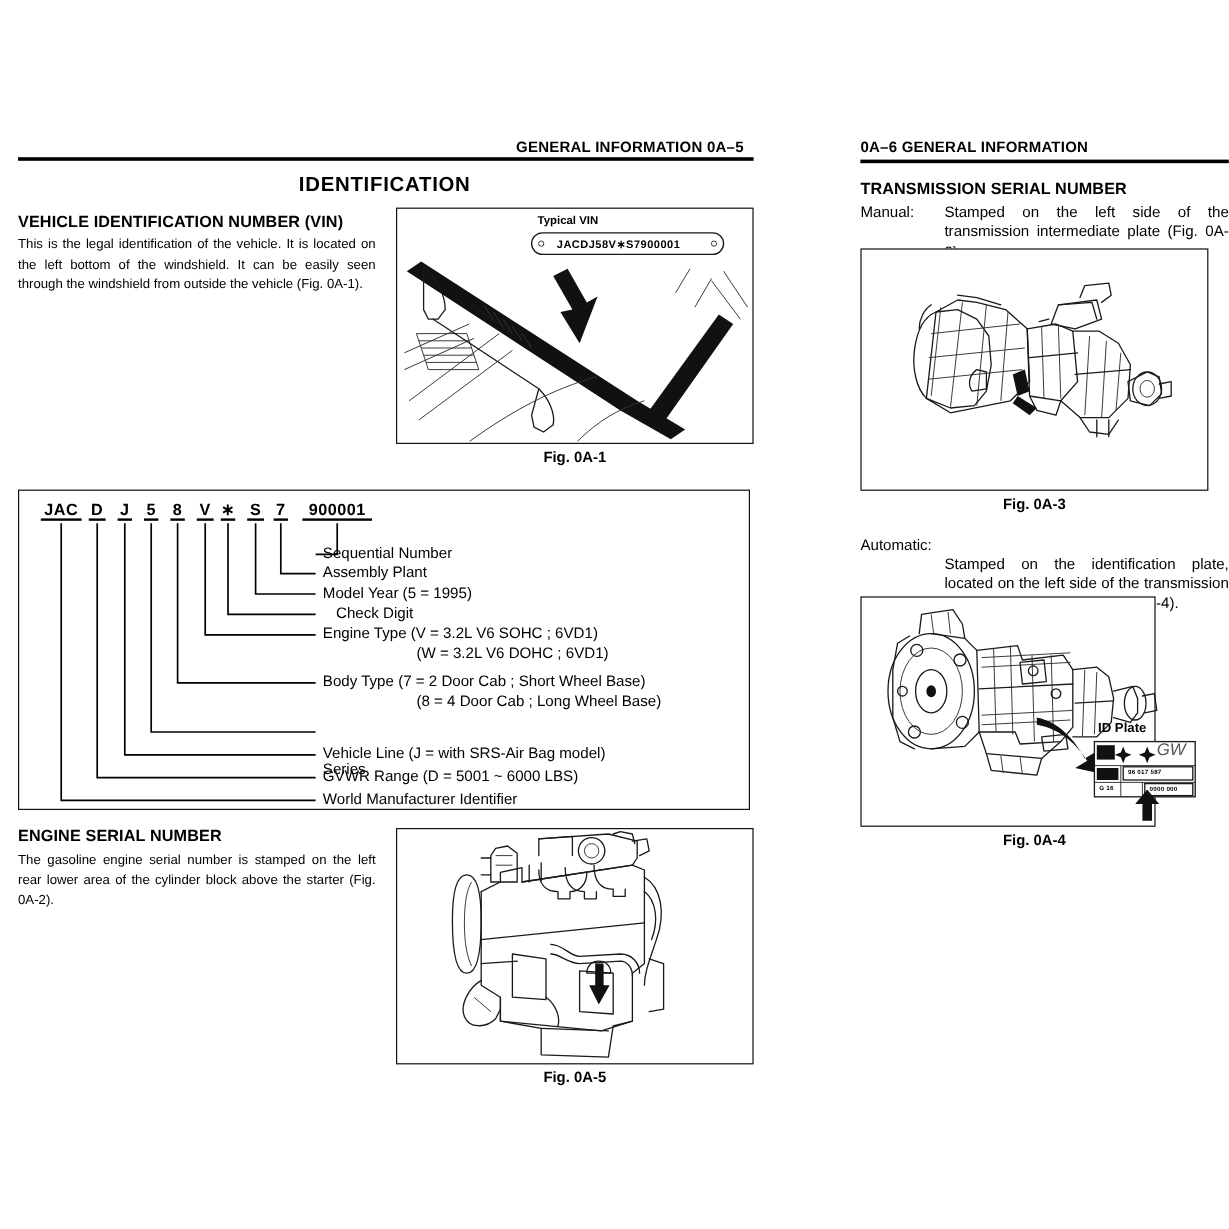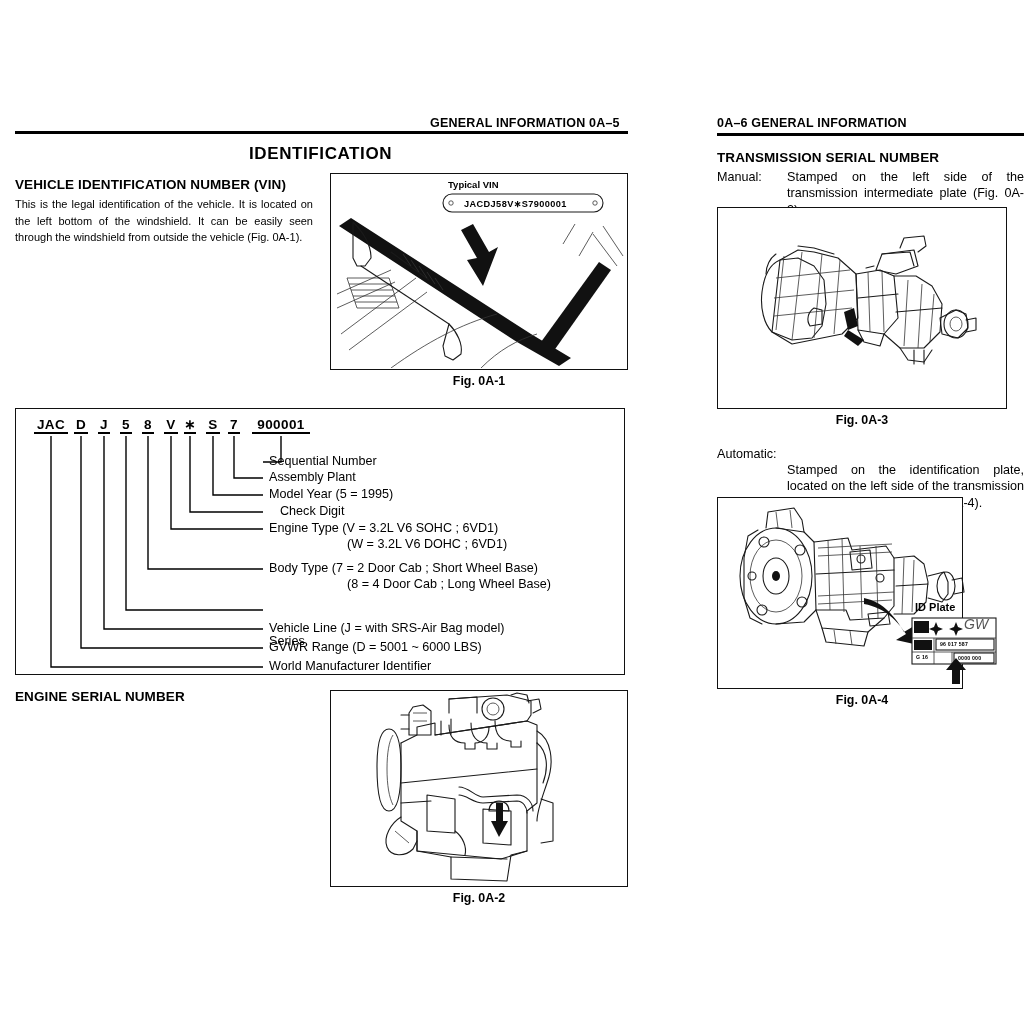--- a/index.html
+++ b/index.html
@@ -261,20 +261,23 @@
         <div class="vin-label" style="left: 253px; top: 112px;"><span>Engine Type  (V = 3.2L V6 SOHC ; 6VD1)</span><span class="sub" style="margin-left: 78px;">(W = 3.2L V6 DOHC ; 6VD1)</span></div>
         <div class="vin-label" style="left: 253px; top: 152px;"><span>Body Type  (7 = 2 Door Cab ; Short Wheel Base)</span><span class="sub" style="margin-left: 78px;">(8 = 4 Door Cab ; Long Wheel Base)</span></div>
         <div class="vin-label" style="left: 253px; top: 193px; margin-top: 32px;"><span>Series</span></div>
         <div class="vin-label" style="left: 253px; top: 212px;"><span>Vehicle Line  (J = with SRS-Air Bag model)</span></div>
         <div class="vin-label" style="left: 253px; top: 231px;"><span>GVWR Range  (D = 5001 ~ 6000 LBS)</span></div>
         <div class="vin-label" style="left: 253px; top: 250px;"><span>World Manufacturer Identifier</span></div>
       </div>
   </div>
 
   <div class="abs sec-head" style="left:15px; top:689px;">ENGINE SERIAL NUMBER</div>
+  <div class="abs body-copy" style="left:15px; top:709px; width:298px;">
+    <p>The gasoline engine serial number is stamped on the left rear lower area of the cylinder block above the starter (Fig. 0A-2).</p>
+  </div>
 
   <div class="fig-box" style="left:330px; top:690px; width:298px; height:197px;">
     <svg width="295" height="194" viewBox="0 0 295 194">
 
       <path class="ink" d="M58 38 C 50 38, 46 52, 46 76 C 46 104, 50 120, 58 120 C 66 120, 70 104, 70 76 C 70 52, 66 38, 58 38 Z"></path>
       <path class="ink-thin" d="M62 44 C 58 50, 56 62, 56 78 C 56 94, 58 106, 62 114"></path>
 
       <path class="ink" d="M70 52 L86 44 L86 36 L104 32 L104 44 L196 30 L206 34 L206 52"></path>
       <path class="ink" d="M70 52 L70 130 L86 140 L86 160 L170 168 L196 160 L196 120 L206 112 L206 52"></path>
       <path class="ink" d="M70 92 L206 78"></path>
@@ -312,21 +315,21 @@
       <path class="ink" d="M168 110 C 174 110, 178 114, 178 120 L158 120 C 158 114, 162 110, 168 110 Z"></path>
       <path class="ink-solid" d="M168 146 L160 130 L165 130 L165 112 L172 112 L172 130 L177 130 Z"></path>
 
       <path class="ink" d="M70 126 C 60 132, 52 146, 56 156 C 60 166, 74 166, 82 158 L86 150"></path>
       <path class="ink-thin" d="M64 140 L78 152"></path>
 
       <path class="ink" d="M124 140 C 132 146, 136 156, 134 164"></path>
       <path class="ink" d="M96 104 L96 140 L124 142 L124 108 Z"></path>
     </svg>
   </div>
-  <div class="fig-cap" style="left:330px; top:891px; width:298px;">Fig. 0A-2</div>
+  <div class="fig-cap" style="left:330px; top:891px; width:298px;">Fig. 0A-5</div>
 
   <div class="abs hdr-text" style="left:717px; top:116px;">0A–6  GENERAL INFORMATION</div>
   <div class="hdr-rule" style="left:717px; top:133px; width:307px;"></div>
 
   <div class="abs sec-head" style="left:717px; top:150px;">TRANSMISSION SERIAL NUMBER</div>
 
   <div class="def-term" style="left:717px; top:169px;">Manual:</div>
   <div class="def-desc" style="left:787px; top:169px; width:237px;">Stamped on the left side of the transmission intermediate plate (Fig. 0A-3).</div>
 
   <div class="fig-box" style="left:717px; top:207px; width:290px; height:202px;">

